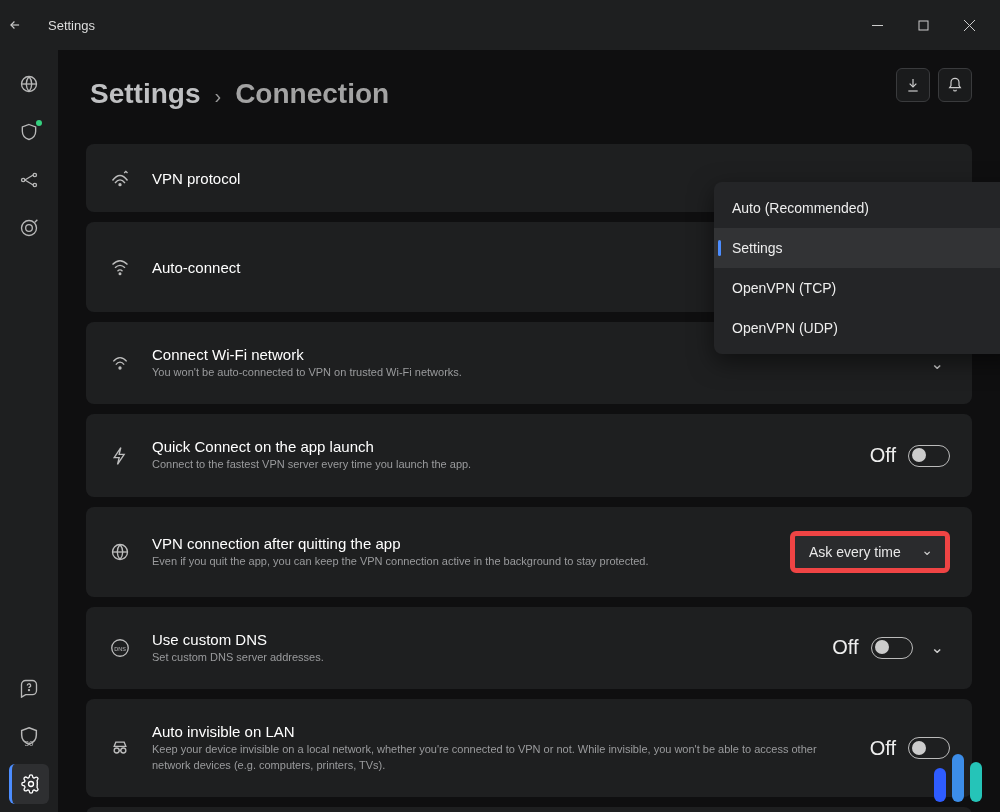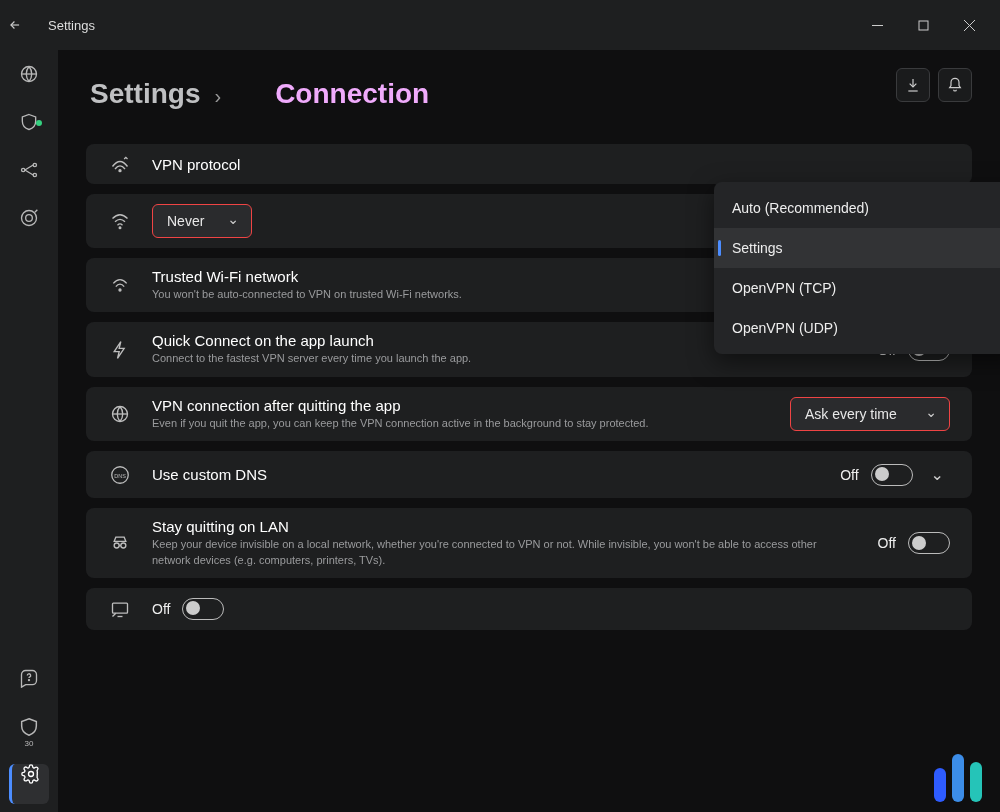--- a/index.html
+++ b/index.html
@@ -21,60 +21,60 @@
 .winbtn { width: 46px; height: 50px; display: flex; align-items: center; justify-content: center; color: #ccc; font-size: 11px; cursor: pointer; }
 
 .shell { display: flex; height: calc(812px - 50px); }
 .sidebar {
   width: 58px; background: #1e1f20;
   display: flex; flex-direction: column; align-items: center;
   padding-top: 10px;
 }
 .sidebar .sbitem {
   width: 40px; height: 40px; margin: 4px 0;
-  display: flex; align-items: flex-start; justify-content: center;
+  display: flex; align-items: center; justify-content: center;
   color: #b8b8b8; cursor: pointer; border-radius: 6px;
 }
 .sidebar .sbitem.active { background: #2e2f31; color: #fff; border-left: 3px solid #4c8dff; }
 .sidebar .dot { position: relative; }
 .sidebar .dot::after { content:""; position:absolute; top:8px; right:7px; width:6px; height:6px; background:#35d07f; border-radius:50%; }
 .sidebar .bottom { margin-top: auto; padding-bottom: 4px; display:flex; flex-direction:column; align-items:center; }
 .badge30 { font-size: 8px; position: absolute; bottom: 8px; width: 100%; text-align: center; }
 
 .main { flex: 1; padding: 14px 28px 0 28px; overflow-y: auto; position: relative; }
 .topright { position: absolute; top: 18px; right: 28px; display: flex; gap: 8px; }
 .iconbtn { width: 34px; height: 34px; border: 1px solid #3a3b3d; border-radius: 6px; display:flex; align-items:center; justify-content:center; color:#ccc; cursor:pointer; background:#1a1b1c; }
 
 .breadcrumb { display: flex; align-items: baseline; gap: 14px; margin: 14px 0 34px 4px; }
 .breadcrumb .root { font-size: 28px; font-weight: 600; color: #bfc0c2; }
 .breadcrumb .chev { font-size: 20px; color: #9a9a9a; }
-.breadcrumb .leaf { font-size: 28px; font-weight: 600; color: #f0abfc; margin-left: 40px; }
+.breadcrumb .leaf { font-size: 28px; font-weight: 600; color: #a3a3a3; }
 
 .card {
   background: #1e1f20; border-radius: 8px;
-  margin-bottom: 10px; padding: 10px 22px;
+  margin-bottom: 10px; padding: 24px 22px;
   display: flex; align-items: center; gap: 20px;
   position: relative;
 }
 .card .cicon { width: 24px; display:flex; align-items:center; justify-content:center; color:#bdbdbd; flex-shrink:0; }
 .card .ctext { flex: 1; min-width: 0; }
 .card .ctext .ctitle { font-size: 15px; color: #fff; }
 .card .ctext .cdesc { font-size: 11px; color: #9a9b9d; margin-top: 2px; line-height: 1.4; }
 .card .ctrl { display: flex; align-items: center; gap: 12px; }
 
 .selectbox {
-  background: #2a2b2d; border: 1px solid #ef4444; border-radius: 6px;
+  background: #2a2b2d; border: 5px solid #ef4444; border-radius: 6px;
   padding: 8px 36px 8px 14px; font-size: 14px; color: #e8e8e8;
   position: relative; cursor: pointer; min-width: 100px;
 }
 .selectbox::after { content: "⌄"; position: absolute; right: 12px; top: 6px; color: #ccc; font-size: 14px; }
 .selectbox.wide { min-width: 160px; }
 
 .toggle { display:flex; align-items:center; gap: 10px; }
-.toggle .tlabel { font-size: 14px; color: #eee; }
+.toggle .tlabel { font-size: 20px; color: #eee; }
 .switch { width: 42px; height: 22px; border: 1.5px solid #bbb; border-radius: 11px; position: relative; cursor: pointer; }
 .switch::after { content: ""; position: absolute; left: 3px; top: 2.5px; width: 14px; height: 14px; background:#ccc; border-radius:50%; }
 
 .chevdown { color:#ccc; font-size:16px; padding: 4px 6px; cursor:pointer; }
 
 .dropdown {
   position: absolute;
   top: 132px; left: 656px;
   width: 308px; background: #242527;
   border-radius: 8px; box-shadow: 0 8px 24px rgba(0,0,0,.5);
@@ -220,35 +220,38 @@
 
     <div class="card">
       <div class="cicon">
         <svg width="20" height="20" viewBox="0 0 24 24" fill="none" stroke="currentColor" stroke-width="1.6">
             <path d="M3 9c6-6 12-6 18 0"></path>
             <path d="M6 13c4-4 8-4 12 0"></path>
             <path d="M9 17c2-2 4-2 6 0"></path>
             <circle cx="12" cy="20" r="1" fill="currentColor"></circle>
           </svg>
       </div>
+      <div class="ctext">
+          <div class="ctitle">Auto-connect</div>
+        </div>
       <div class="ctrl">
         <div class="selectbox">Never</div>
       </div>
     </div>
 
     <div class="card">
       <div class="cicon">
         <svg width="20" height="20" viewBox="0 0 24 24" fill="none" stroke="currentColor" stroke-width="1.6">
             <path d="M4 10c5-6 11-6 16 0"></path>
             <path d="M7 14c3-4 7-4 10 0"></path>
             <circle cx="12" cy="18" r="1.2" fill="currentColor"></circle>
           </svg>
       </div>
       <div class="ctext">
-        <div class="ctitle">Trusted Wi-Fi network</div>
+        <div class="ctitle">Connect Wi-Fi network</div>
         <div class="cdesc">You won't be auto-connected to VPN on trusted Wi-Fi networks.</div>
       </div>
       <div class="ctrl">
           <span class="chevdown">⌄</span>
         </div>
     </div>
 
     <div class="card">
       <div class="cicon">
         <svg width="20" height="20" viewBox="0 0 24 24" fill="none" stroke="currentColor" stroke-width="1.6">
@@ -285,39 +288,40 @@
 
     <div class="card">
       <div class="cicon">
         <svg width="22" height="22" viewBox="0 0 24 24" fill="none" stroke="currentColor" stroke-width="1.4">
             <circle cx="12" cy="12" r="9"></circle>
             <text x="12" y="15" text-anchor="middle" font-size="6" fill="currentColor" stroke="none">DNS</text>
           </svg>
       </div>
       <div class="ctext">
         <div class="ctitle">Use custom DNS</div>
+        <div class="cdesc">Set custom DNS server addresses.</div>
       </div>
       <div class="ctrl toggle">
         <span class="tlabel">Off</span>
         <div class="switch"></div>
         <span class="chevdown">⌄</span>
       </div>
     </div>
 
     <div class="card">
       <div class="cicon">
         <svg width="20" height="20" viewBox="0 0 24 24" fill="none" stroke="currentColor" stroke-width="1.6">
             <circle cx="8" cy="15" r="3"></circle>
             <circle cx="16" cy="15" r="3"></circle>
             <path d="M11 15h2"></path>
             <path d="M5 10h14l-2-5H7l-2 5z"></path>
           </svg>
       </div>
       <div class="ctext">
-        <div class="ctitle">Stay quitting on LAN</div>
+        <div class="ctitle">Auto invisible on LAN</div>
         <div class="cdesc">Keep your device invisible on a local network, whether you're connected to VPN or not. While invisible, you won't be able to access other network devices (e.g. computers, printers, TVs).</div>
       </div>
       <div class="ctrl toggle">
         <span class="tlabel">Off</span>
         <div class="switch"></div>
       </div>
     </div>
 
     <div class="card">
       <div class="cicon">

